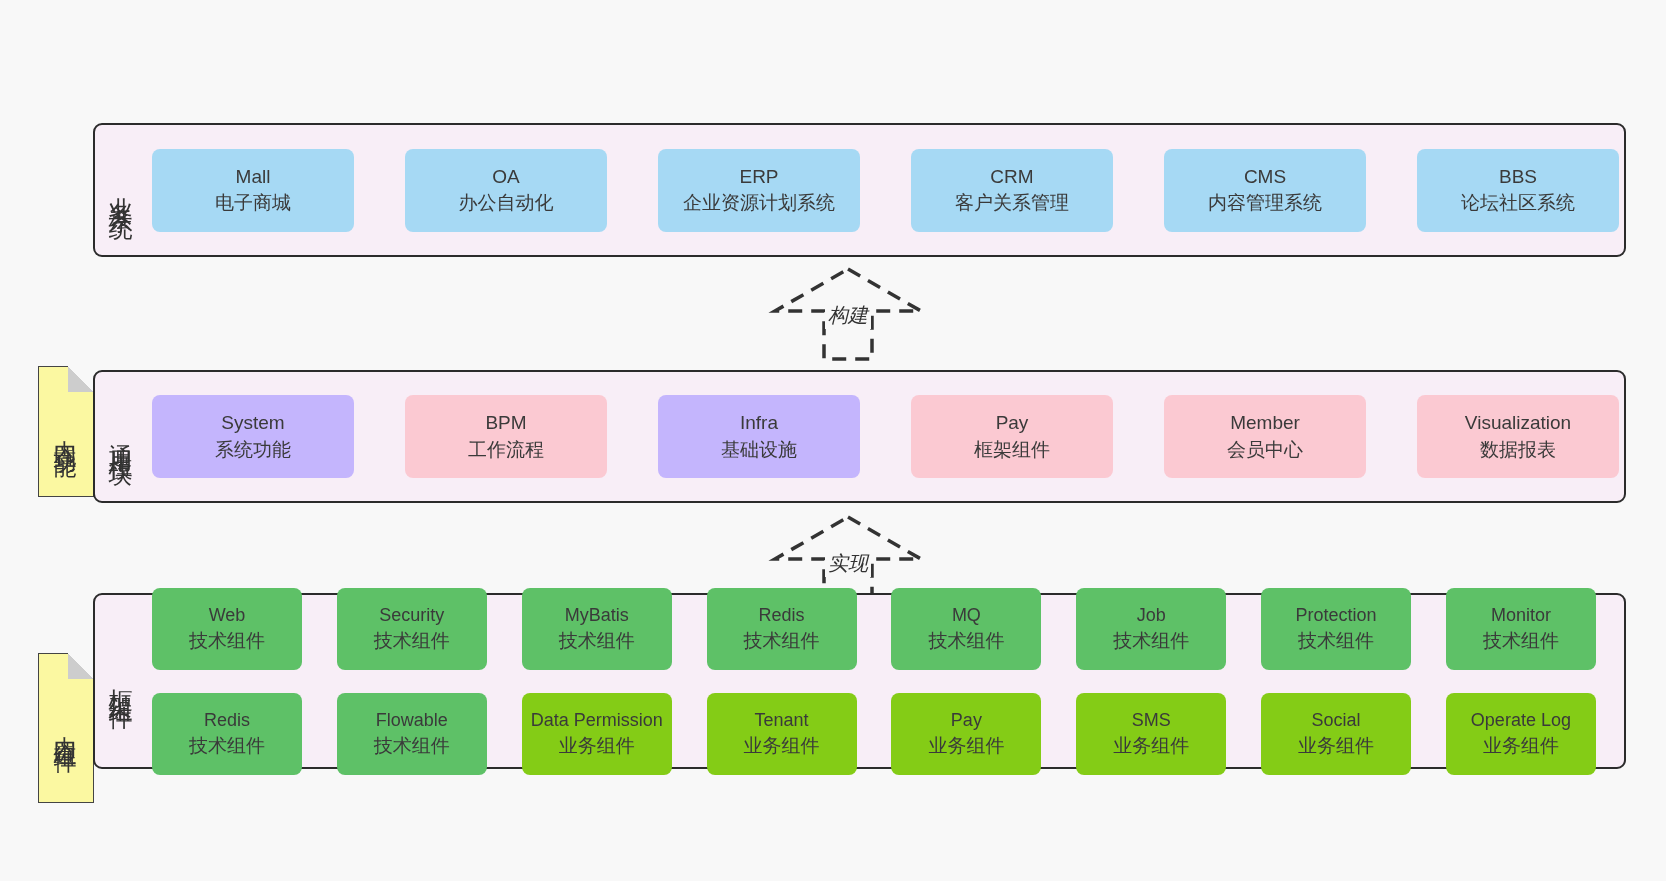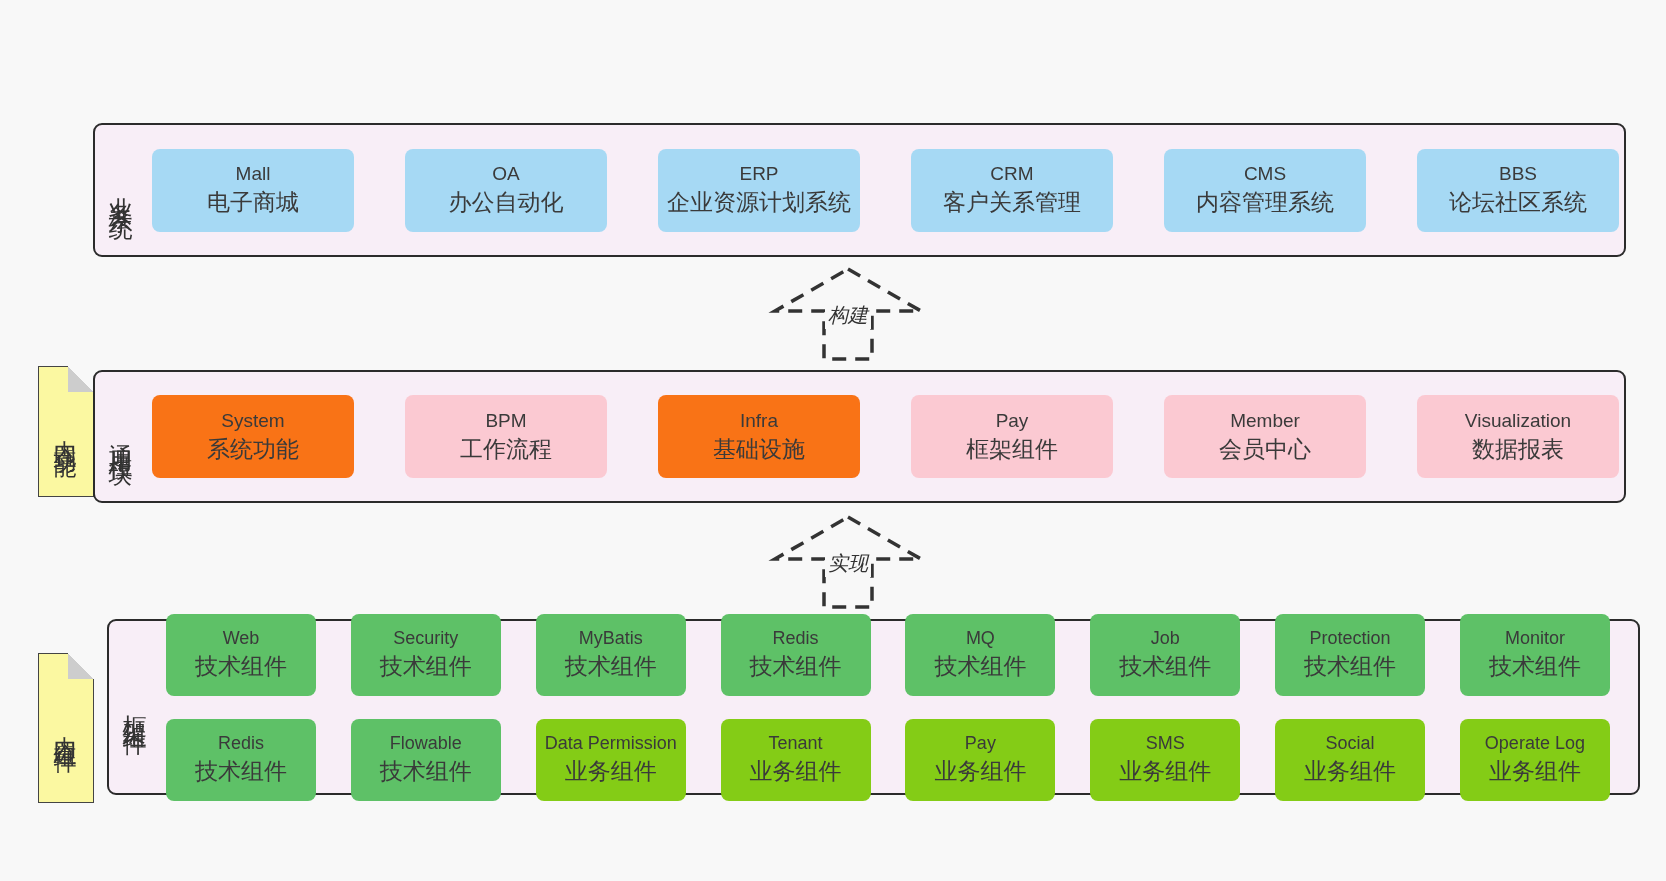--- a/index.html
+++ b/index.html
@@ -17,21 +17,21 @@
   .container {
     position:absolute; left:93px; width:1533px;
     background:#f8eef7;
     border:2px solid #2b2b2b;
     border-radius:9px;
     box-sizing:border-box;
     display:flex;
   }
   #layer-business   { top:123px; height:134px; }
   #layer-modules    { top:370px; height:133px; }
-  #layer-components { top:619px; height:176px;margin-left:14px; }
+  #layer-components { top:593px; height:176px; }
 
   .vlabel {
     width:51px; flex:none;
     display:flex; align-items:center; justify-content:center;
     writing-mode:vertical-rl; text-orientation:upright;
     font-size:24px; letter-spacing:6px; color:#333;
   }
 
   .boxes {
     flex:1; display:flex; align-items:center;
@@ -41,24 +41,24 @@
   .rows { flex:1; display:flex; flex-direction:column; justify-content:center; gap:23px; }
   .rows .boxes { flex:none; padding:0 28px 0 6px; }
 
   .box {
     box-sizing:border-box; border-radius:8px;
     display:flex; flex-direction:column; align-items:center; justify-content:center;
     text-align:center; line-height:1.38; color:#3a3a3a;
   }
   .cols6 .box { width:202px; height:83px; font-size:19px; }
   .cols8 .box { width:150px; height:82px; font-size:18px; }
-  .box .zh { font-size:23px; }
+  .box .zh { font-size:19px; }
 
   .blue       { background:#a6d9f4; }
-  .red        { background:#f97316; }
+  .red        { background:#c4b5fd; }
   .pink       { background:#fbc9d2; }
   .green      { background:#5ec167; }
   .lightgreen { background:#84cc16; }
 
   
   .sticky {
     position:absolute; left:38px; width:56px;
     background:#fbf8a1;
     border:1px solid #444;
     box-sizing:border-box;

